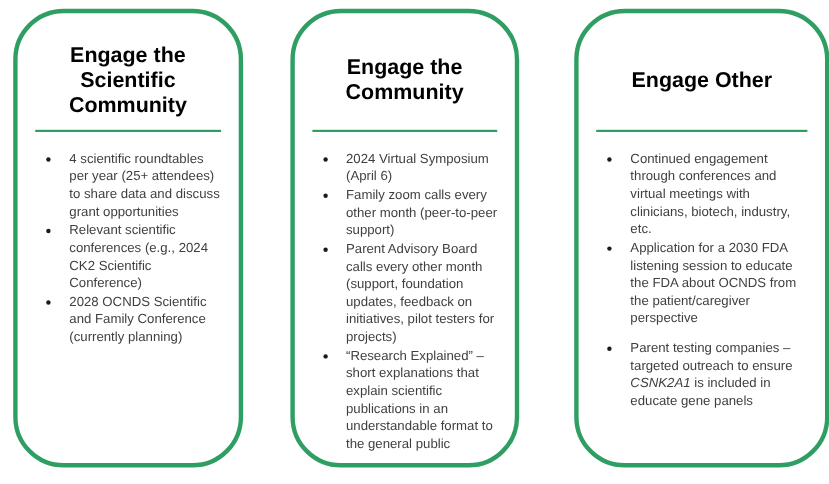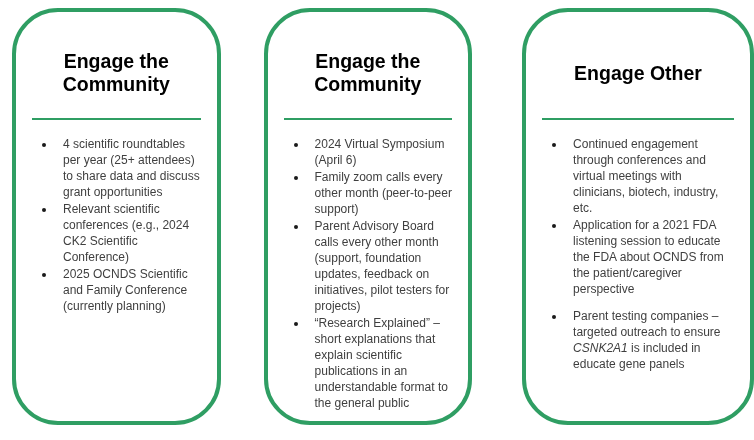--- a/index.html
+++ b/index.html
@@ -66,27 +66,28 @@
   em { }
 </style>
 </head>
 <body>
 
 <div class="slide">
 
   <div class="card">
     <div class="card-title">
       <span>Engage the</span>
+      <span>Scientific</span>
       <span>Community</span>
     </div>
     <hr class="divider">
     <ul class="bullets">
       <li><span>4 scientific roundtables per year (25+ attendees) to share data and discuss grant opportunities</span></li>
       <li><span>Relevant scientific conferences (e.g., 2024 CK2 Scientific Conference)</span></li>
-      <li><span>2025 OCNDS Scientific and Family Conference (currently planning)</span></li>
+      <li><span>2028 OCNDS Scientific and Family Conference (currently planning)</span></li>
     </ul>
   </div>
 
   <div class="card">
     <div class="card-title">
       <span>Engage the</span>
       <span>Community</span>
     </div>
     <hr class="divider">
     <ul class="bullets">
@@ -97,18 +98,18 @@
     </ul>
   </div>
 
   <div class="card">
     <div class="card-title">
       <span>Engage Other</span>
     </div>
     <hr class="divider">
     <ul class="bullets">
       <li><span>Continued engagement through conferences and virtual meetings with clinicians, biotech, industry, etc.</span></li>
-      <li><span>Application for a 2021 FDA listening session to educate the FDA about OCNDS from the patient/caregiver perspective</span></li>
+      <li><span>Application for a 2030 FDA listening session to educate the FDA about OCNDS from the patient/caregiver perspective</span></li>
       <li class="spaced"><span>Parent testing companies – targeted outreach to ensure </span><em>CSNK2A1</em><span> is included in educate gene panels</span></li>
     </ul>
   </div>
 
 </div>
 
 </body></html>

